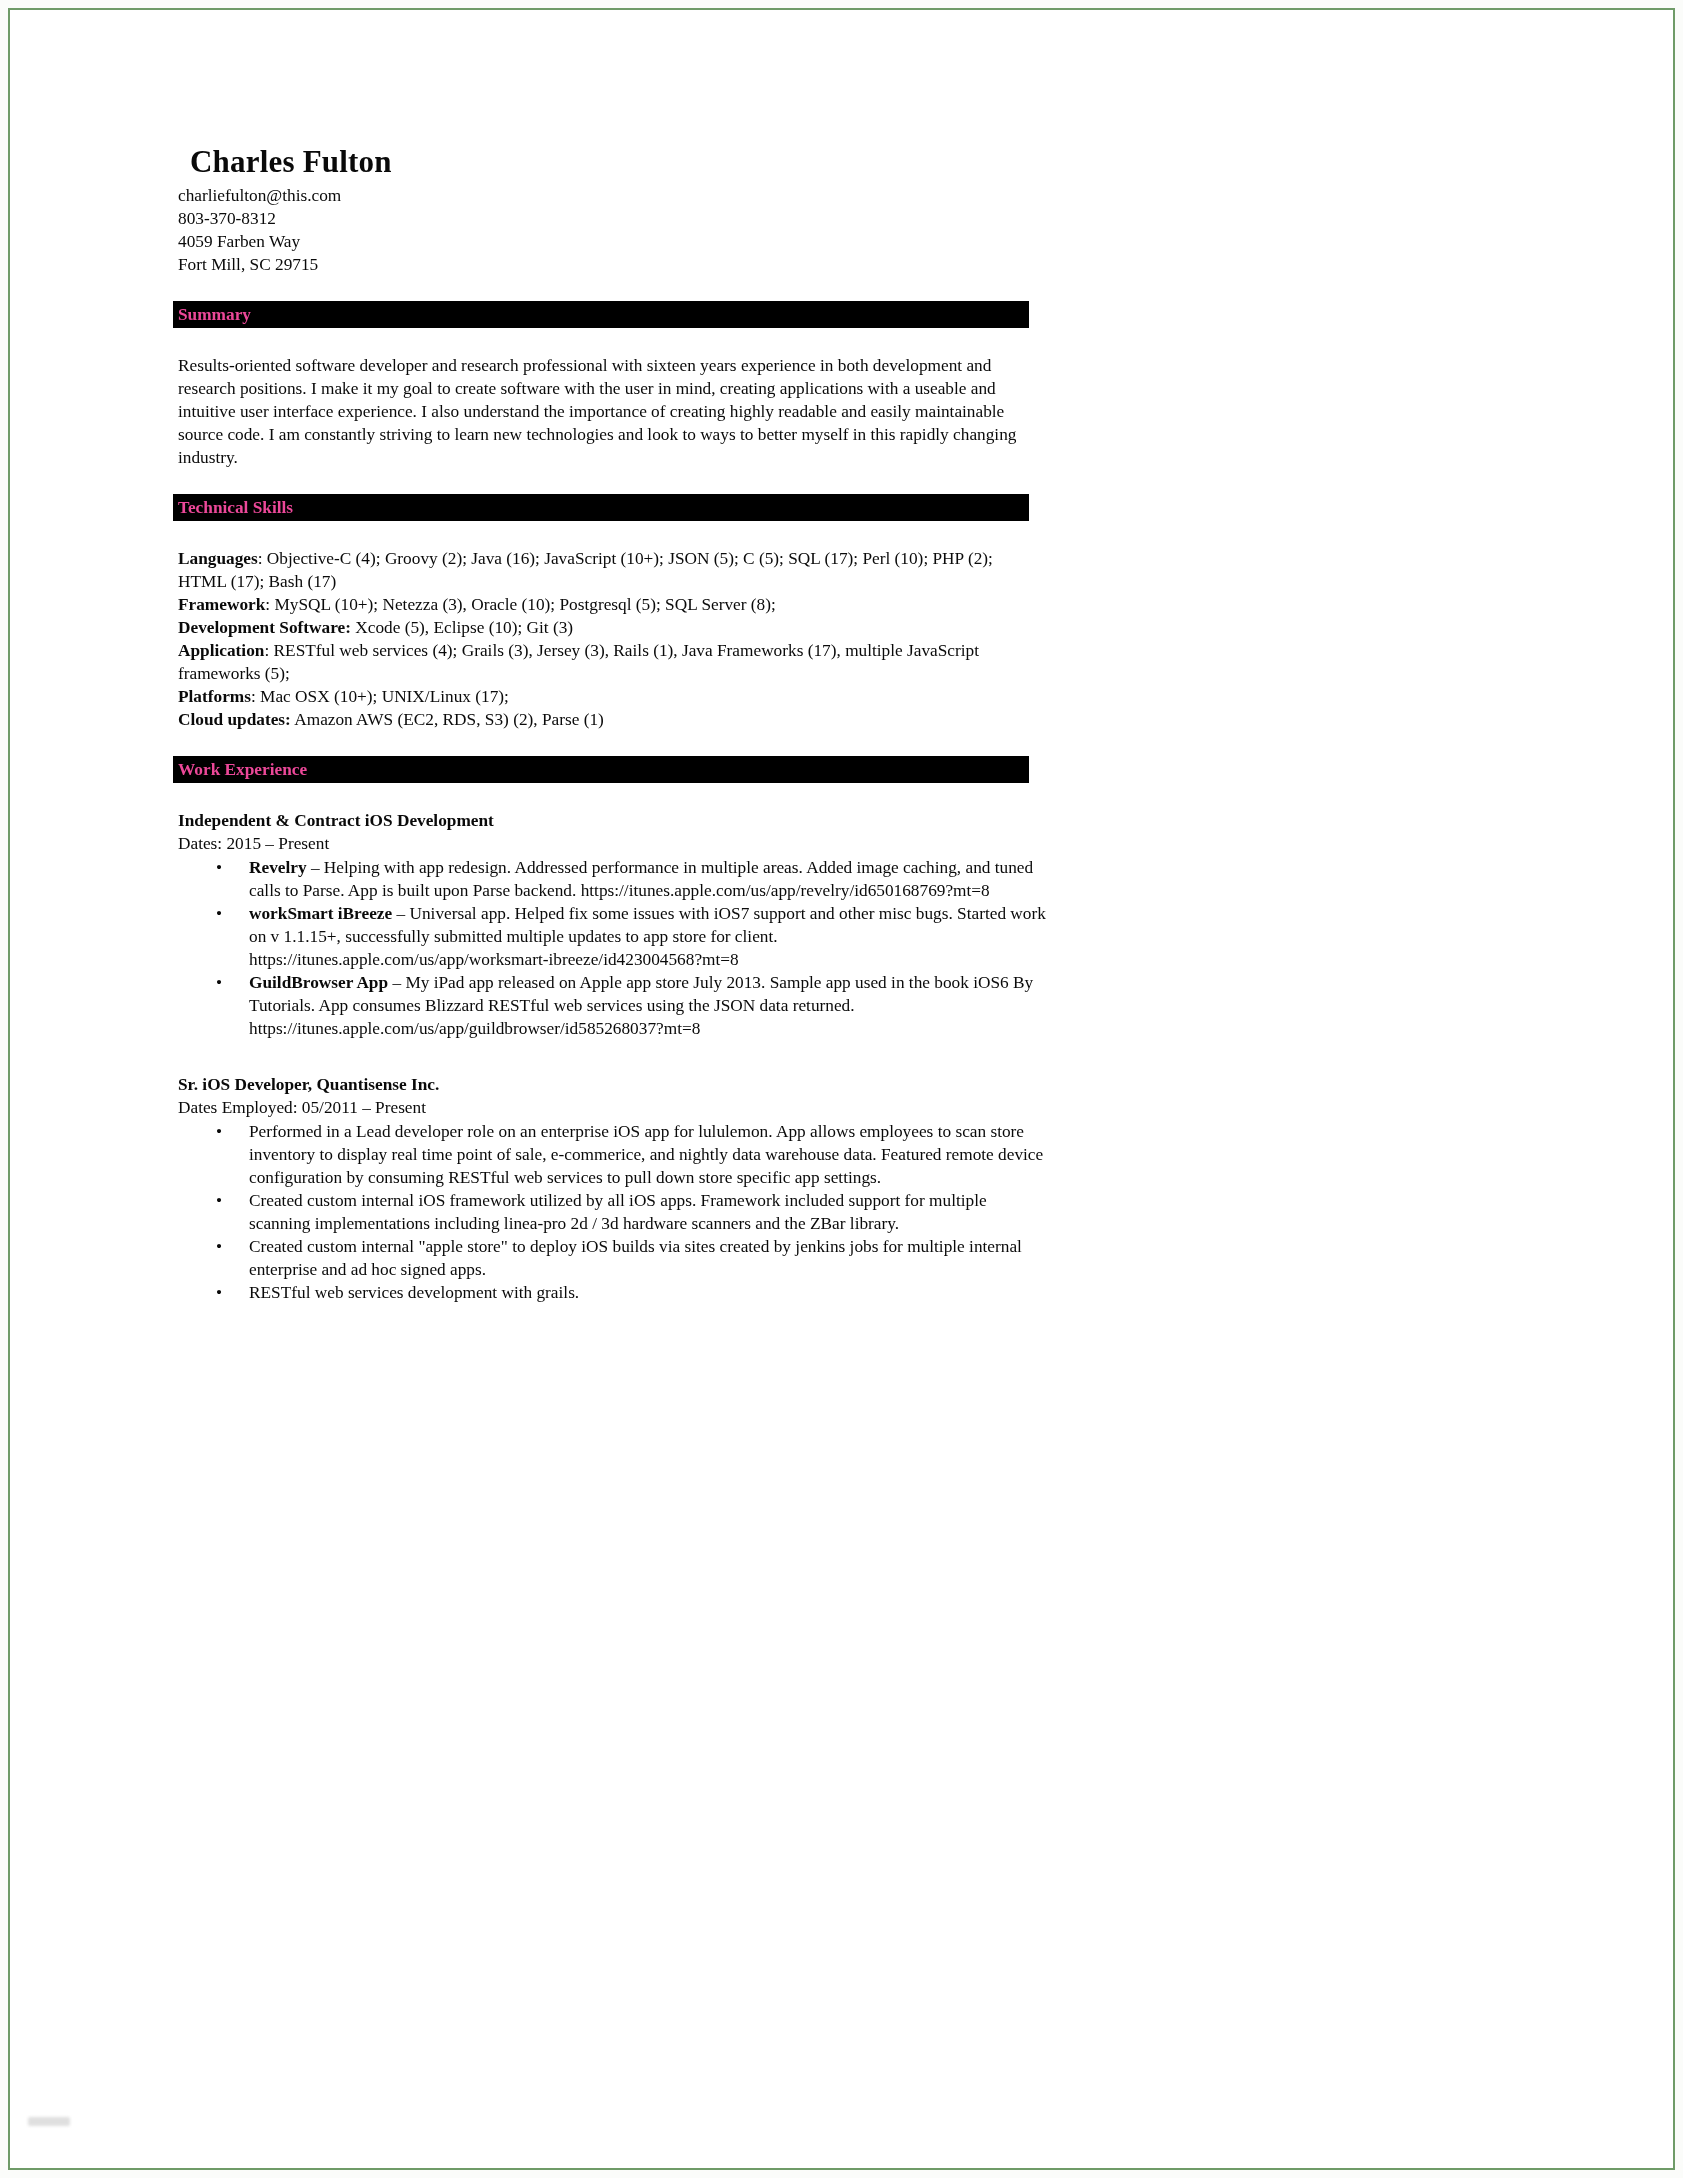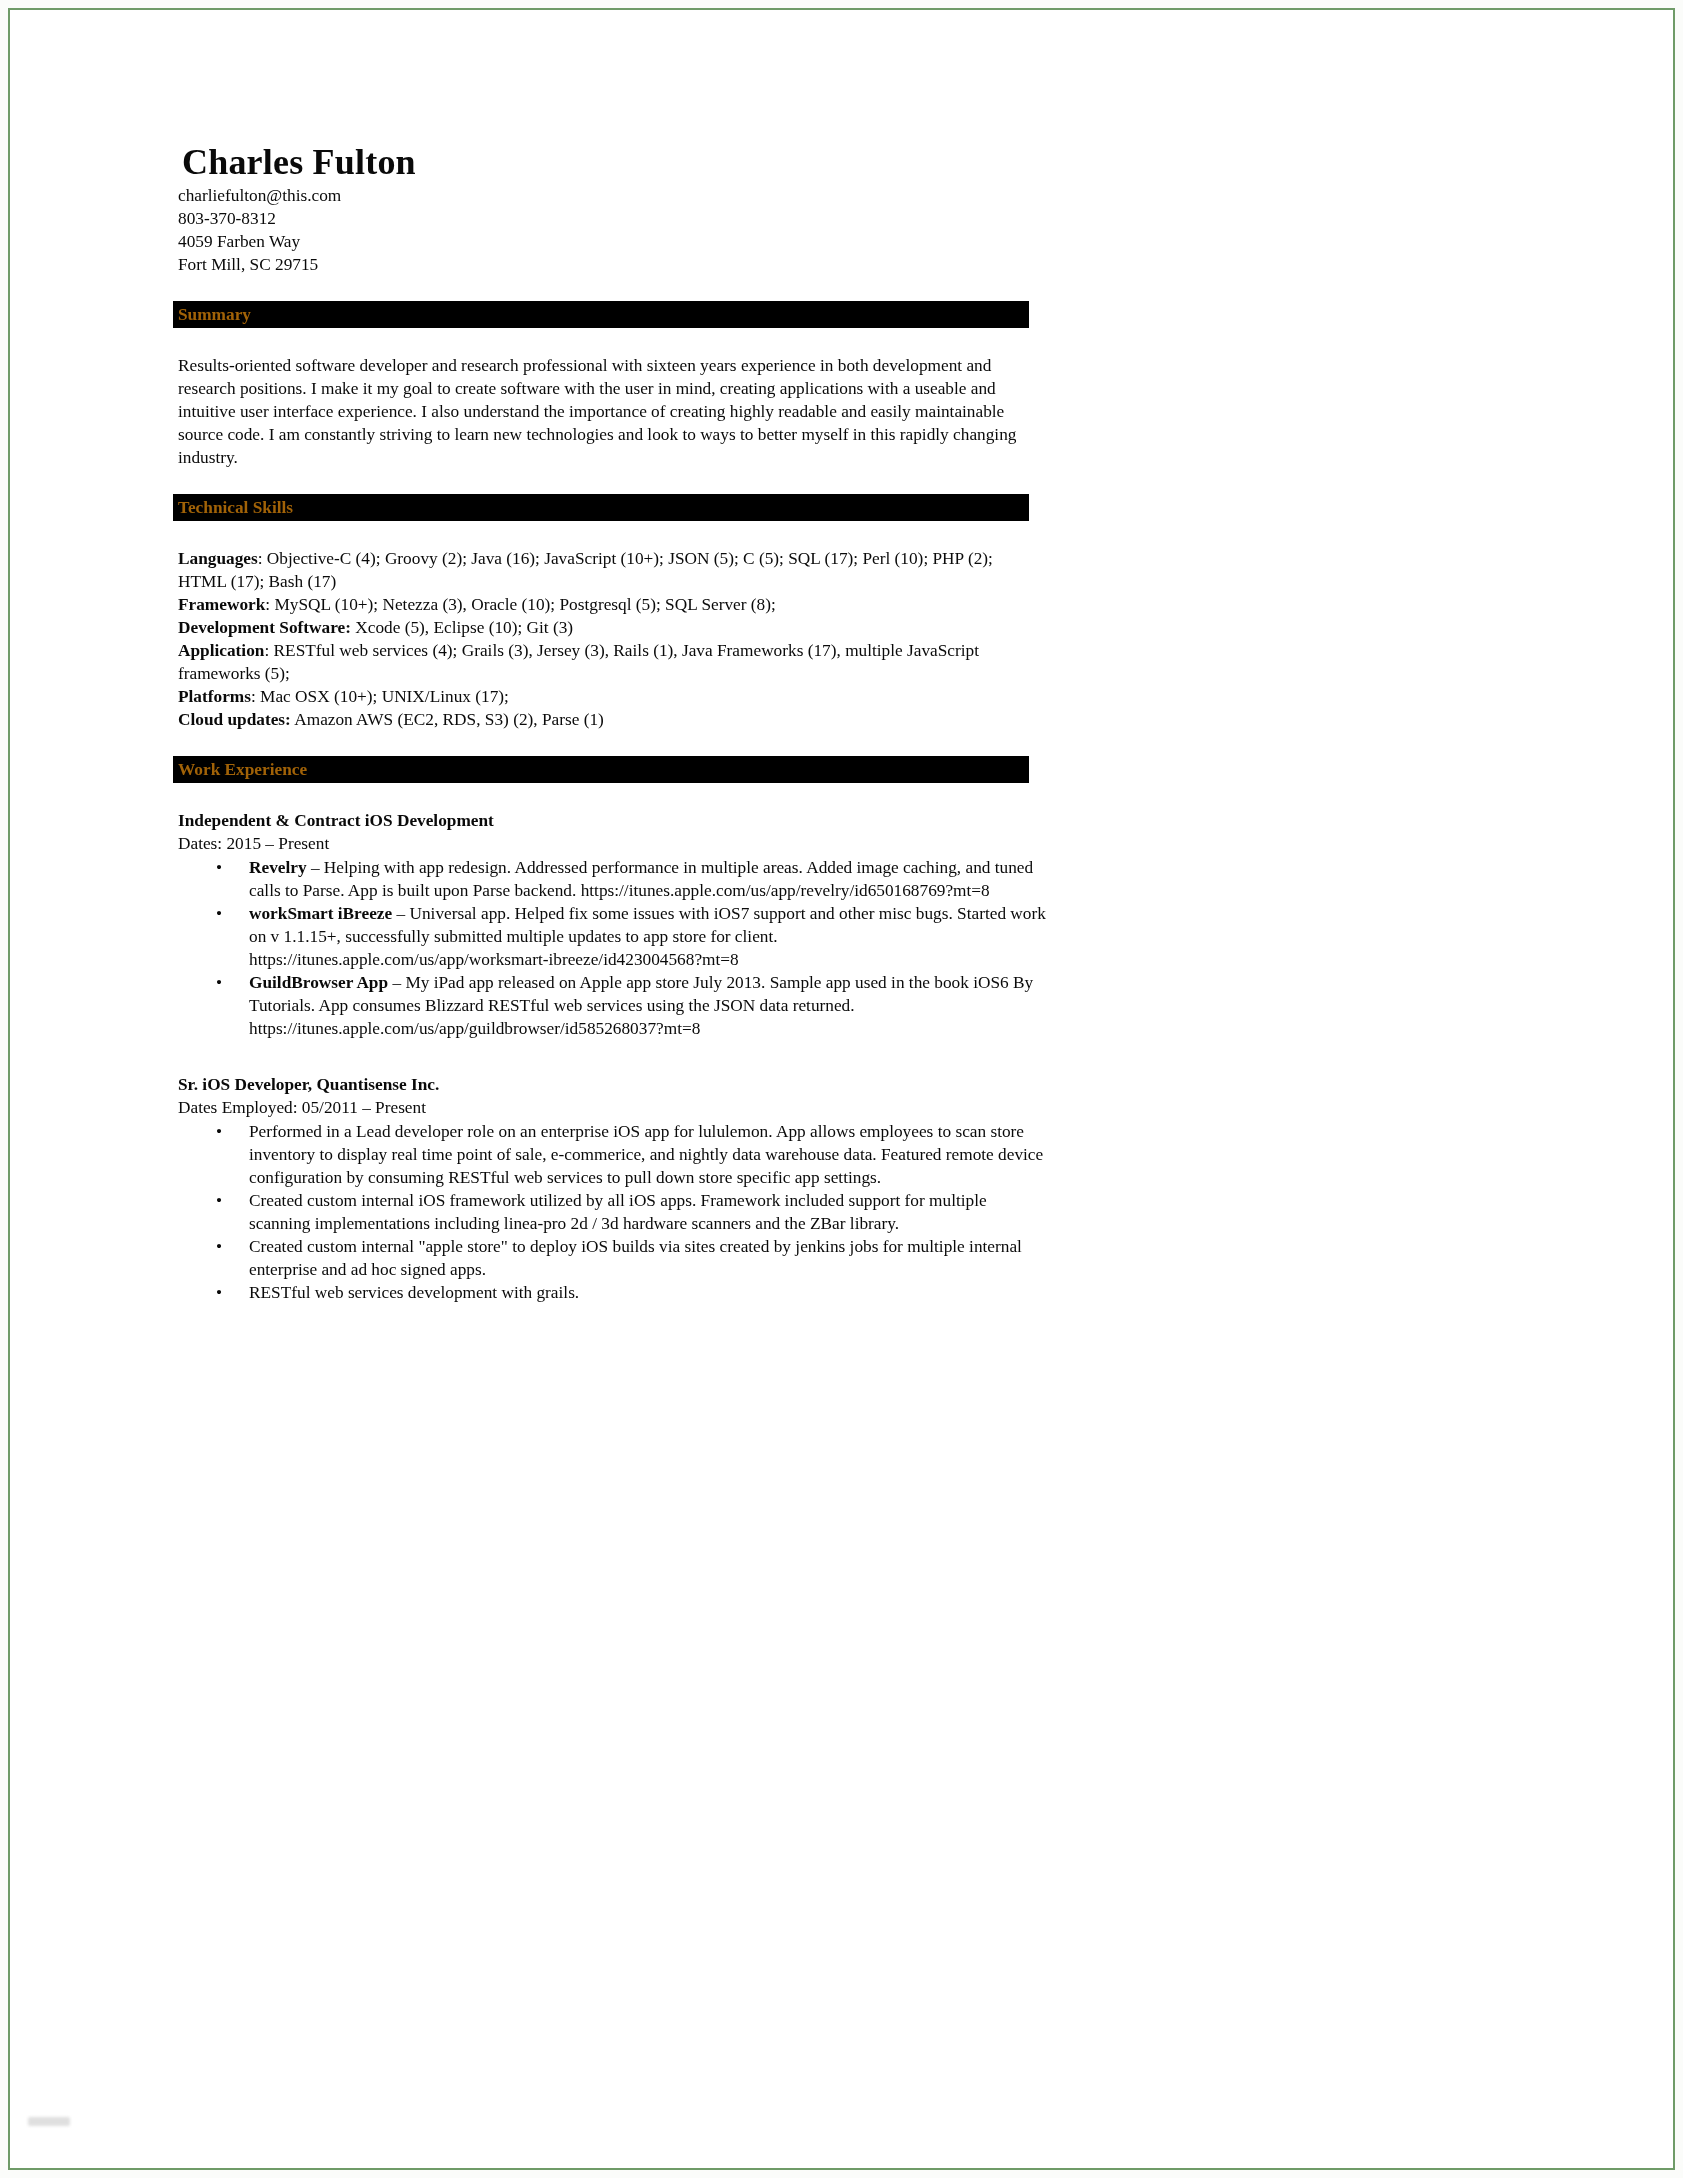--- a/index.html
+++ b/index.html
@@ -20,30 +20,30 @@
   }
   .content {
     position: absolute;
     left: 178px;
     top: 143px;
     width: 851px;
     font-size: 17.3px;
     line-height: 23px;
   }
   .name {
-    font-size: 36px;
+    font-size: 31px;
     line-height: 38px;
     font-weight: bold;
     letter-spacing: 0.2px;
-    margin: 0 0 3px 4px;
+    margin: 0 0 3px 12px;
   }
   .contact-line { margin: 0; }
   .section-bar {
     background: #000000;
-    color: #a16207;
+    color: #ec4899;
     font-weight: bold;
     width: 851px;
     margin-left: -5px;
     padding-left: 5px;
     height: 27px;
     line-height: 27px;
     margin-top: 25px;
     margin-bottom: 26px;
   }
   .para { margin: 0; }

